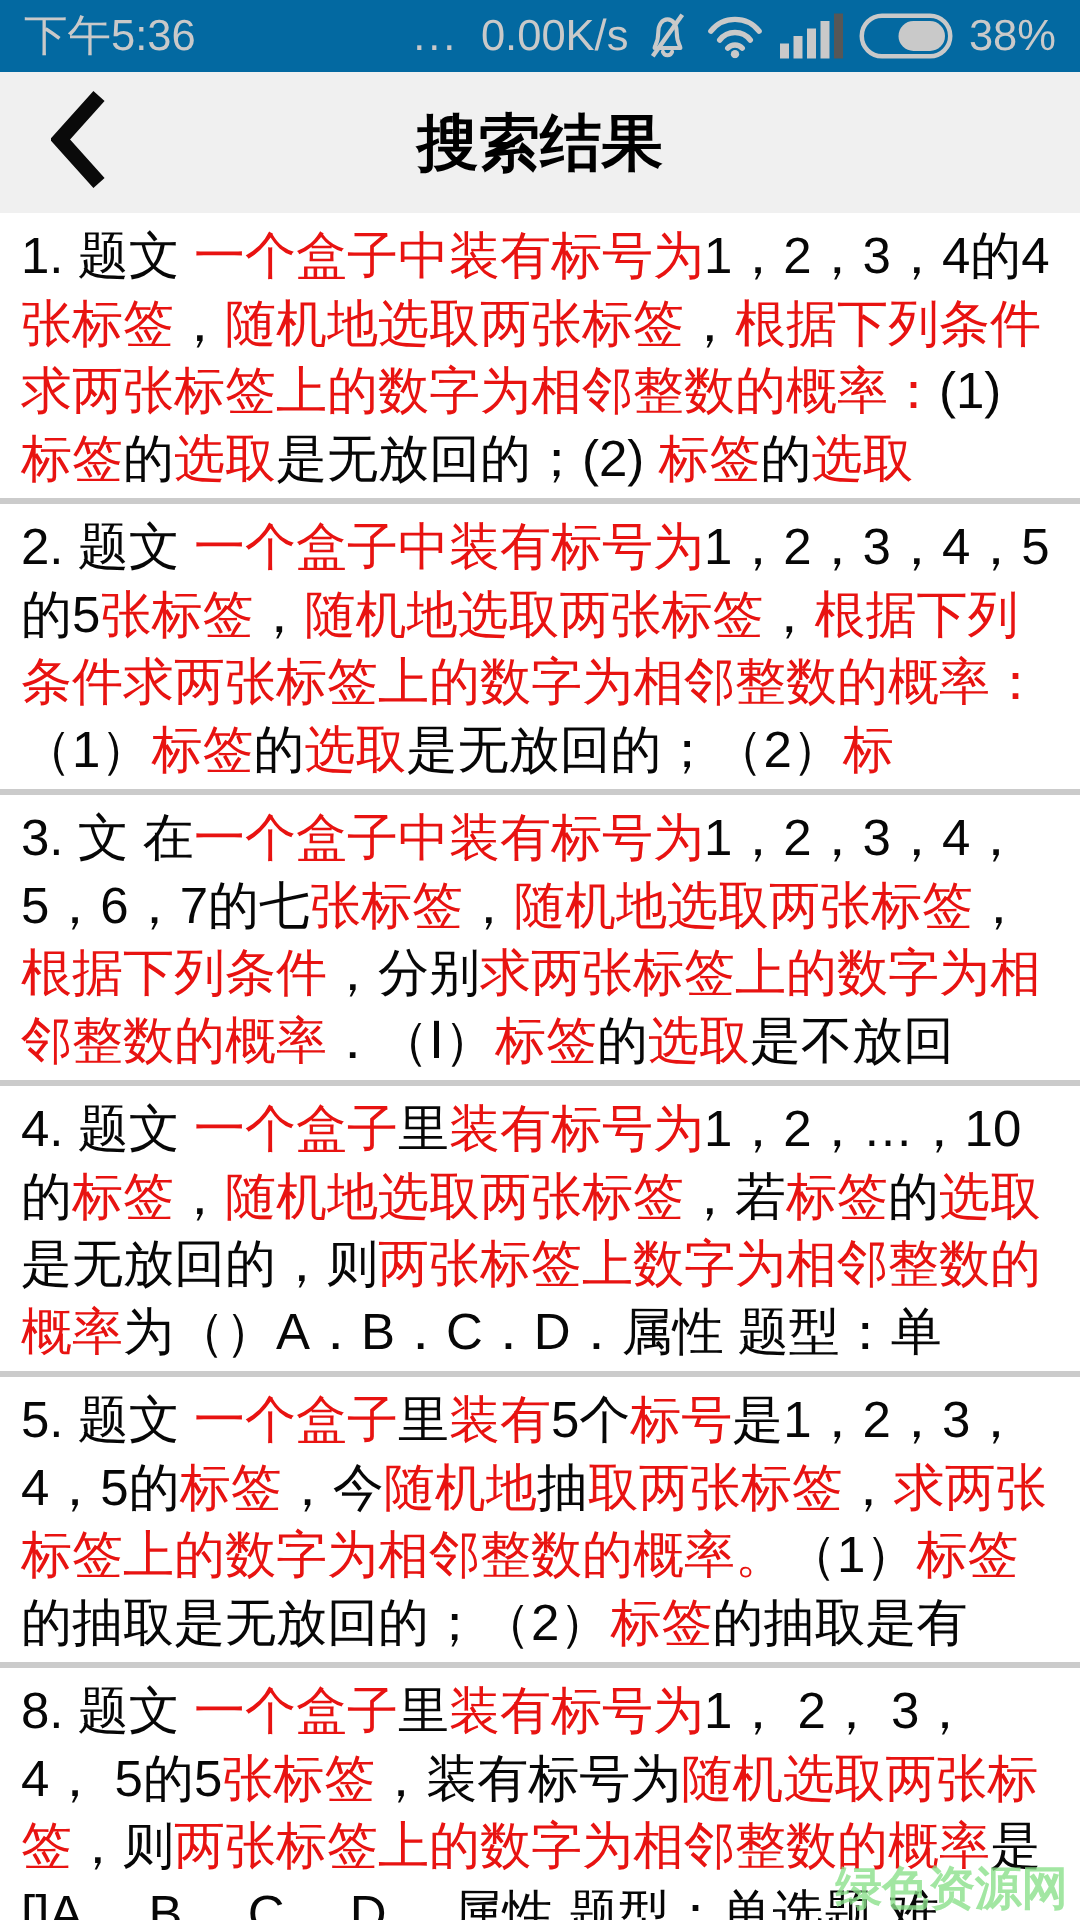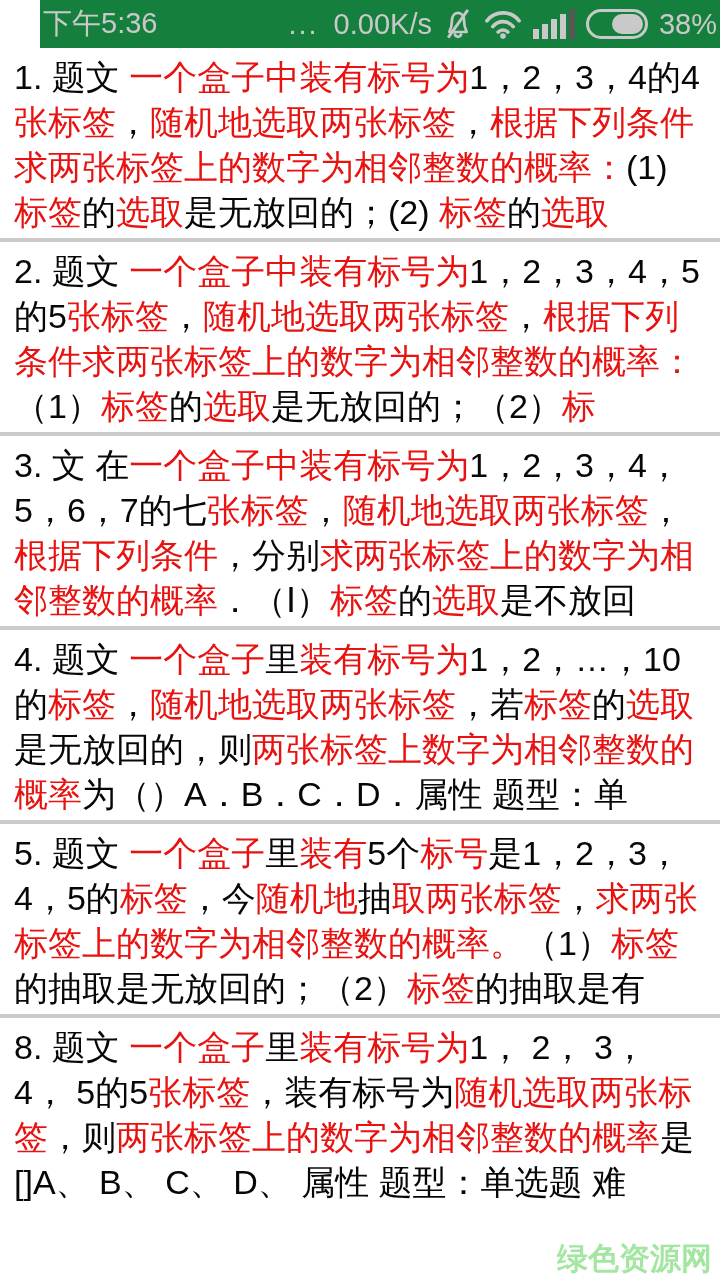--- a/index.html
+++ b/index.html
@@ -4,23 +4,23 @@
 <style>
   html,body { margin:0; padding:0; background:#222; }
   .screen {
     width:720px; height:1280px; position:relative; overflow:hidden;
     background:#ffffff; font-family:"Liberation Sans","DejaVu Sans",sans-serif;
     margin:0 auto;
   }
 
   
   .status-bar {
-    height:48px; background:#15803d; color:#c9c9c9;
+    height:48px; background:#0369a1; color:#c9c9c9;
     display:flex; align-items:center; justify-content:space-between;
-    padding:0 3px; box-sizing:border-box; font-size:29px;margin-left:40px;
+    padding:0 16px; box-sizing:border-box; font-size:29px;
   }
   .sb-left { display:flex; align-items:center; }
   .sb-right { display:flex; align-items:center; gap:11px; }
   .sb-dots { letter-spacing:2px; margin-right:4px; }
   .sb-icon { display:flex; align-items:center; }
   .signal-bars { display:flex; align-items:flex-end; gap:3px; height:30px; }
   .signal-bars i { display:block; width:6px; background:#c9c9c9; }
   .signal-bars i:nth-child(1){height:10px}
   .signal-bars i:nth-child(2){height:15px}
   .signal-bars i:nth-child(3){height:20px}
@@ -92,20 +92,30 @@
           <i></i>
           <i></i>
         </span>
       <span class="battery">
           <span class="battery-fill"></span>
         </span>
       <span>38%</span>
     </div>
   </div>
 
+  <div class="header">
+    <div class="back-button">
+      <span>
+        <svg width="38" height="66" viewBox="0 0 19 33">
+          <polyline points="16,2 3,16.5 16,31" fill="none" stroke="#0a0a0a" stroke-width="5"></polyline>
+        </svg>
+      </span>
+    </div>
+    <div class="page-title">搜索结果</div>
+  </div>
 
   <div class="results">
       <div class="result-item"><span class="tx">1. 题文 </span><span class="hl">一个盒子中装有标号为</span><span class="tx">1，2，3，4的4</span><span class="hl">张标签</span><span class="tx">，</span><span class="hl">随机地选取两张标签</span><span class="tx">，</span><span class="hl">根据下列条件求两张标签上的数字为相邻整数的概率：</span><span class="tx">(1) </span><span class="hl">标签</span><span class="tx">的</span><span class="hl">选取</span><span class="tx">是无放回的；(2) </span><span class="hl">标签</span><span class="tx">的</span><span class="hl">选取</span></div>
       <div class="sep"></div>
       <div class="result-item"><span class="tx">2. 题文 </span><span class="hl">一个盒子中装有标号为</span><span class="tx">1，2，3，4，5的5</span><span class="hl">张标签</span><span class="tx">，</span><span class="hl">随机地选取两张标签</span><span class="tx">，</span><span class="hl">根据下列条件求两张标签上的数字为相邻整数的概率：</span><span class="tx">（1）</span><span class="hl">标签</span><span class="tx">的</span><span class="hl">选取</span><span class="tx">是无放回的；（2）</span><span class="hl">标</span></div>
       <div class="sep"></div>
       <div class="result-item"><span class="tx">3. 文 在</span><span class="hl">一个盒子中装有标号为</span><span class="tx">1，2，3，4，5，6，7的七</span><span class="hl">张标签</span><span class="tx">，</span><span class="hl">随机地选取两张标签</span><span class="tx">，</span><span class="hl">根据下列条件</span><span class="tx">，分别</span><span class="hl">求两张标签上的数字为相邻整数的概率</span><span class="tx">．（Ⅰ）</span><span class="hl">标签</span><span class="tx">的</span><span class="hl">选取</span><span class="tx">是不放回</span></div>
       <div class="sep"></div>
       <div class="result-item"><span class="tx">4. 题文 </span><span class="hl">一个盒子</span><span class="tx">里</span><span class="hl">装有标号为</span><span class="tx">1，2，…，10的</span><span class="hl">标签</span><span class="tx">，</span><span class="hl">随机地选取两张标签</span><span class="tx">，若</span><span class="hl">标签</span><span class="tx">的</span><span class="hl">选取</span><span class="tx">是无放回的，则</span><span class="hl">两张标签上数字为相邻整数的概率</span><span class="tx">为（）A．B．C．D．属性 题型：单</span></div>
       <div class="sep"></div>

